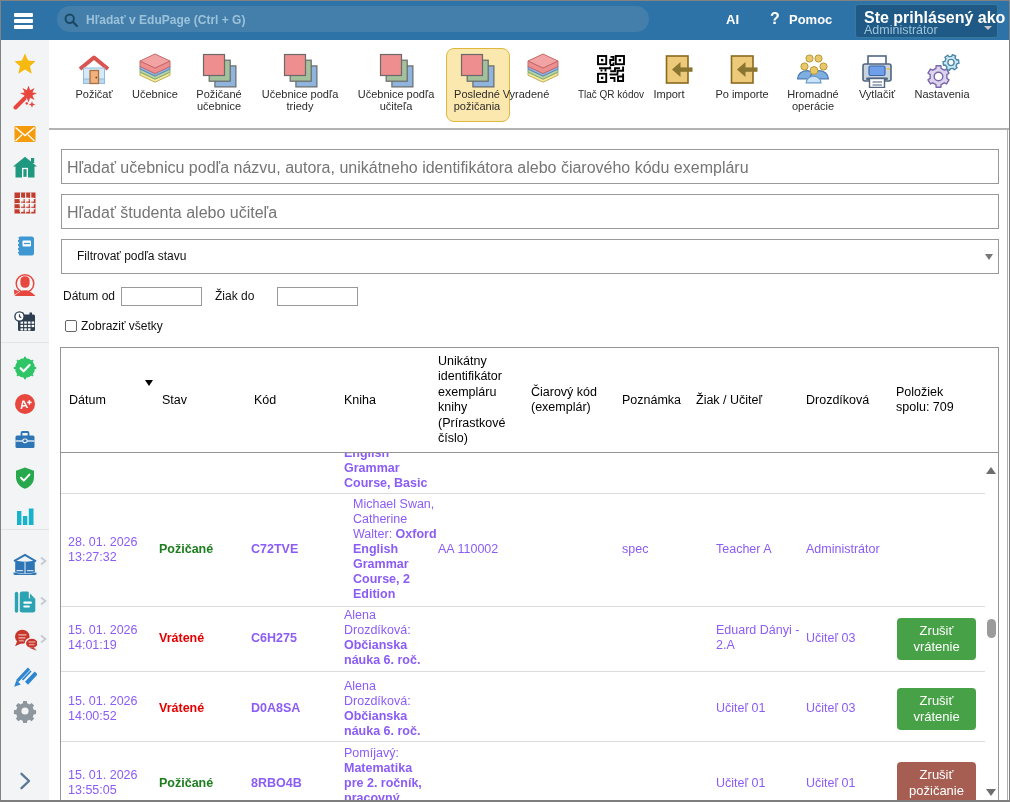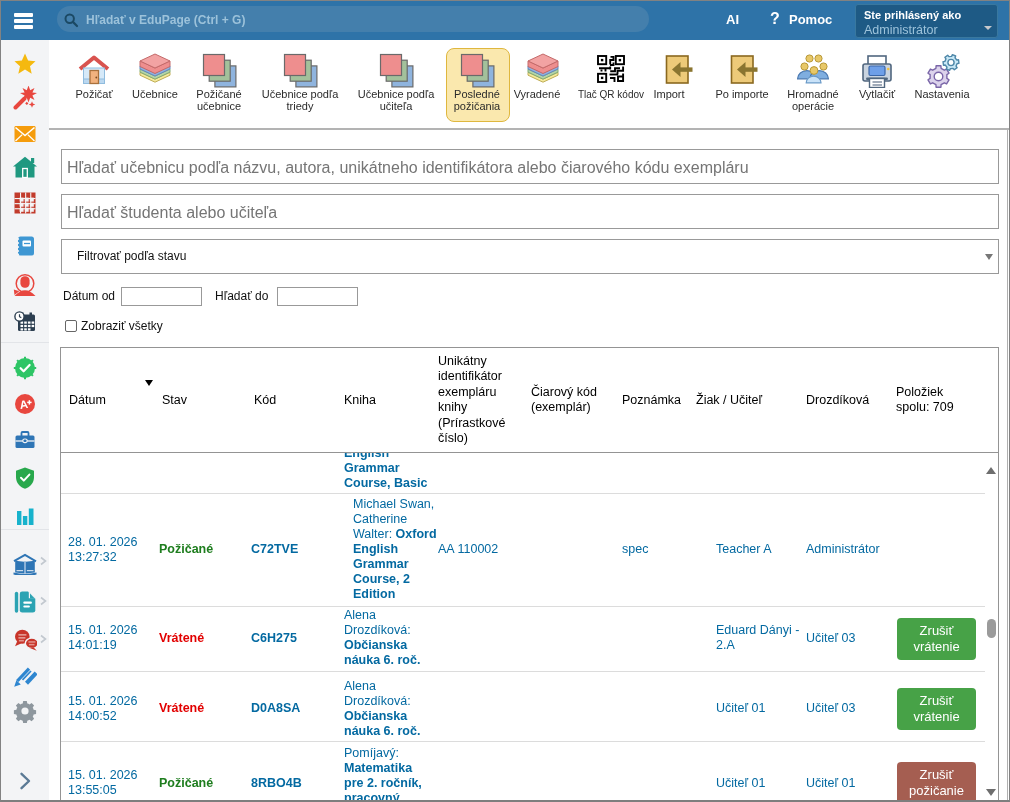--- a/index.html
+++ b/index.html
@@ -3,38 +3,38 @@
 *{box-sizing:border-box;margin:0;padding:0}
 body{width:1010px;height:802px;position:relative;font-family:"Liberation Sans",sans-serif;background:#fff;overflow:hidden}
 .a{position:absolute}
 #fr{position:absolute;left:0;top:0;width:1010px;height:802px;border:1px solid #828282;border-bottom:2px solid #7e7e7e;z-index:50;pointer-events:none}
 #top{left:1px;top:1px;width:1008px;height:39px;background:#2E73A8}
 .hb{left:14px;width:19px;height:4px;background:#fff;border-radius:1px}
 #pill{left:57px;top:6px;width:592px;height:26px;background:#447FAC;border-radius:13px}
 #ptxt{left:86px;top:13px;font-size:12px;font-weight:bold;color:#9CC2DA}
 .wt{color:#fff;font-weight:bold;font-size:13px;top:12px}
 #ub{left:855px;top:4px;width:143px;height:34px;background:#1E5A85;border:1px solid #39789F;border-radius:3px}
-#ub1{left:864px;top:8.5px;font-size:11px;font-weight:bold;color:#fff}
+#ub1{left:864px;top:8.5px;font-size:16px;font-weight:bold;color:#fff}
 #ub2{left:864px;top:23px;font-size:12.5px;color:#9DC3DB}
 #ubt{left:984px;top:26px;width:0;height:0;border-left:4px solid transparent;border-right:4px solid transparent;border-top:4.5px solid #C6C8CC}
 #side{left:1px;top:40px;width:48px;height:760px;background:#F3F4F6}
 #tbar{left:49px;top:40px;width:960px;height:90px;background:#fff;border-bottom:2px solid #B3B3B3}
 .tlab{font-size:11px;line-height:11.5px;color:#2b2b2b;text-align:center;top:89px}
 #selbox{left:446px;top:48px;width:64px;height:74px;background:#FAE8AE;border:1px solid #DFB73E;border-radius:8px}
 .inp{left:61px;width:938px;height:35px;border:1px solid #999;background:#fff}
 .ph{left:67px;font-size:16px;color:#757575}
 .lbl{font-size:12px;color:#111}
 .dinp{width:81px;height:19px;border:1px solid #999;background:#fff}
 #cb{left:65px;top:320px;width:12px;height:12px;border:1px solid #666;border-radius:2px;background:#fff}
 #tbl{left:60px;top:347px;width:939px;height:455px;border:1px solid #949494;border-bottom:none}
 #hsep{left:61px;top:452px;width:937px;height:1px;background:#949494}
 .hc{font-size:12.5px;line-height:15.4px;color:#000}
 #tb{left:61px;top:453px;width:937px;height:347px;overflow:hidden}
 .rs{left:0;width:924px;height:1px;background:#DCDCDC}
-.c{font-size:12.5px;line-height:15px;color:#0369a1;white-space:nowrap}
+.c{font-size:12.5px;line-height:15px;color:#8b5cf6;white-space:nowrap}
 .g{color:#1E7D1E;font-weight:bold}
 .r{color:#E20000;font-weight:bold}
 .b{font-weight:bold}
 .btn{left:836px;width:79px;height:42px;border-radius:4px;color:#fff;font-size:13px;line-height:15.5px;text-align:center;padding-top:5px}
 .bg{background:#47A247}
 .bb{background:#A55E51}
 .sa{left:925px;width:0;height:0;border-left:5px solid transparent;border-right:5px solid transparent}
 </style></head><body>
 
 <div class="a" id="top"></div>
@@ -266,21 +266,21 @@
     <rect x="2.5" y="2.5" width="21" height="21" fill="#EE8E8E" stroke="#6A6A6A" stroke-width="1.2"></rect>
   </svg>
 <div class="a tlab" style="left:432px;width:90px">Posledné<br>požičania</div>
 <svg class="a" style="left:525px;top:52px" width="36" height="36" viewBox="0 0 36 36">
     <polygon points="3,20.2 18,27.2 33,20.2 33,23.2 18,30.2 3,23.2" fill="#F5EA9C" stroke="#C0AE58" stroke-width="1"></polygon>
     <polygon points="3,17.1 18,24.1 33,17.1 33,20.1 18,27.1 3,20.1" fill="#B5D4A8" stroke="#82AC74" stroke-width="1"></polygon>
     <polygon points="3,14 18,21 33,14 33,17 18,24 3,17" fill="#8FB2E0" stroke="#6288C0" stroke-width="1"></polygon>
     <polygon points="3,9 18,16 33,9 33,14.5 18,21.5 3,14.5" fill="#EE8E8E" stroke="#C46A6A" stroke-width="1"></polygon>
     <polygon points="3,9 18,2 33,9 18,16" fill="#F2A3A3" stroke="#C46A6A" stroke-width="1"></polygon>
   </svg>
-<div class="a tlab" style="left:498px;width:78px">Vyradené</div>
+<div class="a tlab" style="left:487px;width:78px">Vyradené</div>
 <svg class="a" style="left:597px;top:55px" width="28" height="28" viewBox="0 0 28 28">
     <rect x="1" y="1" width="8.2" height="8.2" fill="none" stroke="#000" stroke-width="1.9"></rect>
     <rect x="3.9" y="3.9" width="2.4" height="2.4" fill="#000"></rect>
     <rect x="18.8" y="1" width="8.2" height="8.2" fill="none" stroke="#000" stroke-width="1.9"></rect>
     <rect x="21.7" y="3.9" width="2.4" height="2.4" fill="#000"></rect>
     <rect x="1" y="18.8" width="8.2" height="8.2" fill="none" stroke="#000" stroke-width="1.9"></rect>
     <rect x="3.9" y="21.7" width="2.4" height="2.4" fill="#000"></rect>
     <g fill="none" stroke="#000" stroke-width="1.9">
       <path d="M13.5,1.9 H16.5 V5 H13.2 V9.5"></path>
       <path d="M16.5,7.5 V10 H13"></path>
@@ -339,21 +339,21 @@
 <div class="a tlab" style="left:566px;width:90px;font-size:10px">Tlač QR kódov</div>
 <div class="a inp" style="top:149px"></div>
 <div class="a ph" style="top:159px">Hľadať učebnicu podľa názvu, autora, unikátneho identifikátora alebo čiarového kódu exempláru</div>
 <div class="a inp" style="top:194px"></div>
 <div class="a ph" style="top:204px">Hľadať študenta alebo učiteľa</div>
 <div class="a inp" style="top:239px"></div>
 <div class="a lbl" style="left:77px;top:249px">Filtrovať podľa stavu</div>
 <div class="a" style="left:985px;top:254px;width:0;height:0;border-left:4.5px solid transparent;border-right:4.5px solid transparent;border-top:6px solid #777"></div>
 <div class="a lbl" style="left:63px;top:289px">Dátum od</div>
 <div class="a dinp" style="left:121px;top:287px"></div>
-<div class="a lbl" style="left:215px;top:289px">Hľadať do</div>
+<div class="a lbl" style="left:215px;top:289px">Žiak do</div>
 <div class="a dinp" style="left:277px;top:287px"></div>
 <div class="a" id="cb"></div>
 <div class="a lbl" style="left:81px;top:319px">Zobraziť všetky</div>
 <div class="a" id="tbl"></div>
 <div class="a" id="hsep"></div>
 <div class="a hc" style="left:69px;top:393px">Dátum</div>
 <div class="a" style="left:145px;top:380px;width:0;height:0;border-left:4.5px solid transparent;border-right:4.5px solid transparent;border-top:6px solid #000"></div>
 <div class="a hc" style="left:162px;top:393px">Stav</div>
 <div class="a hc" style="left:254px;top:393px">Kód</div>
 <div class="a hc" style="left:344px;top:393px">Kniha</div>

